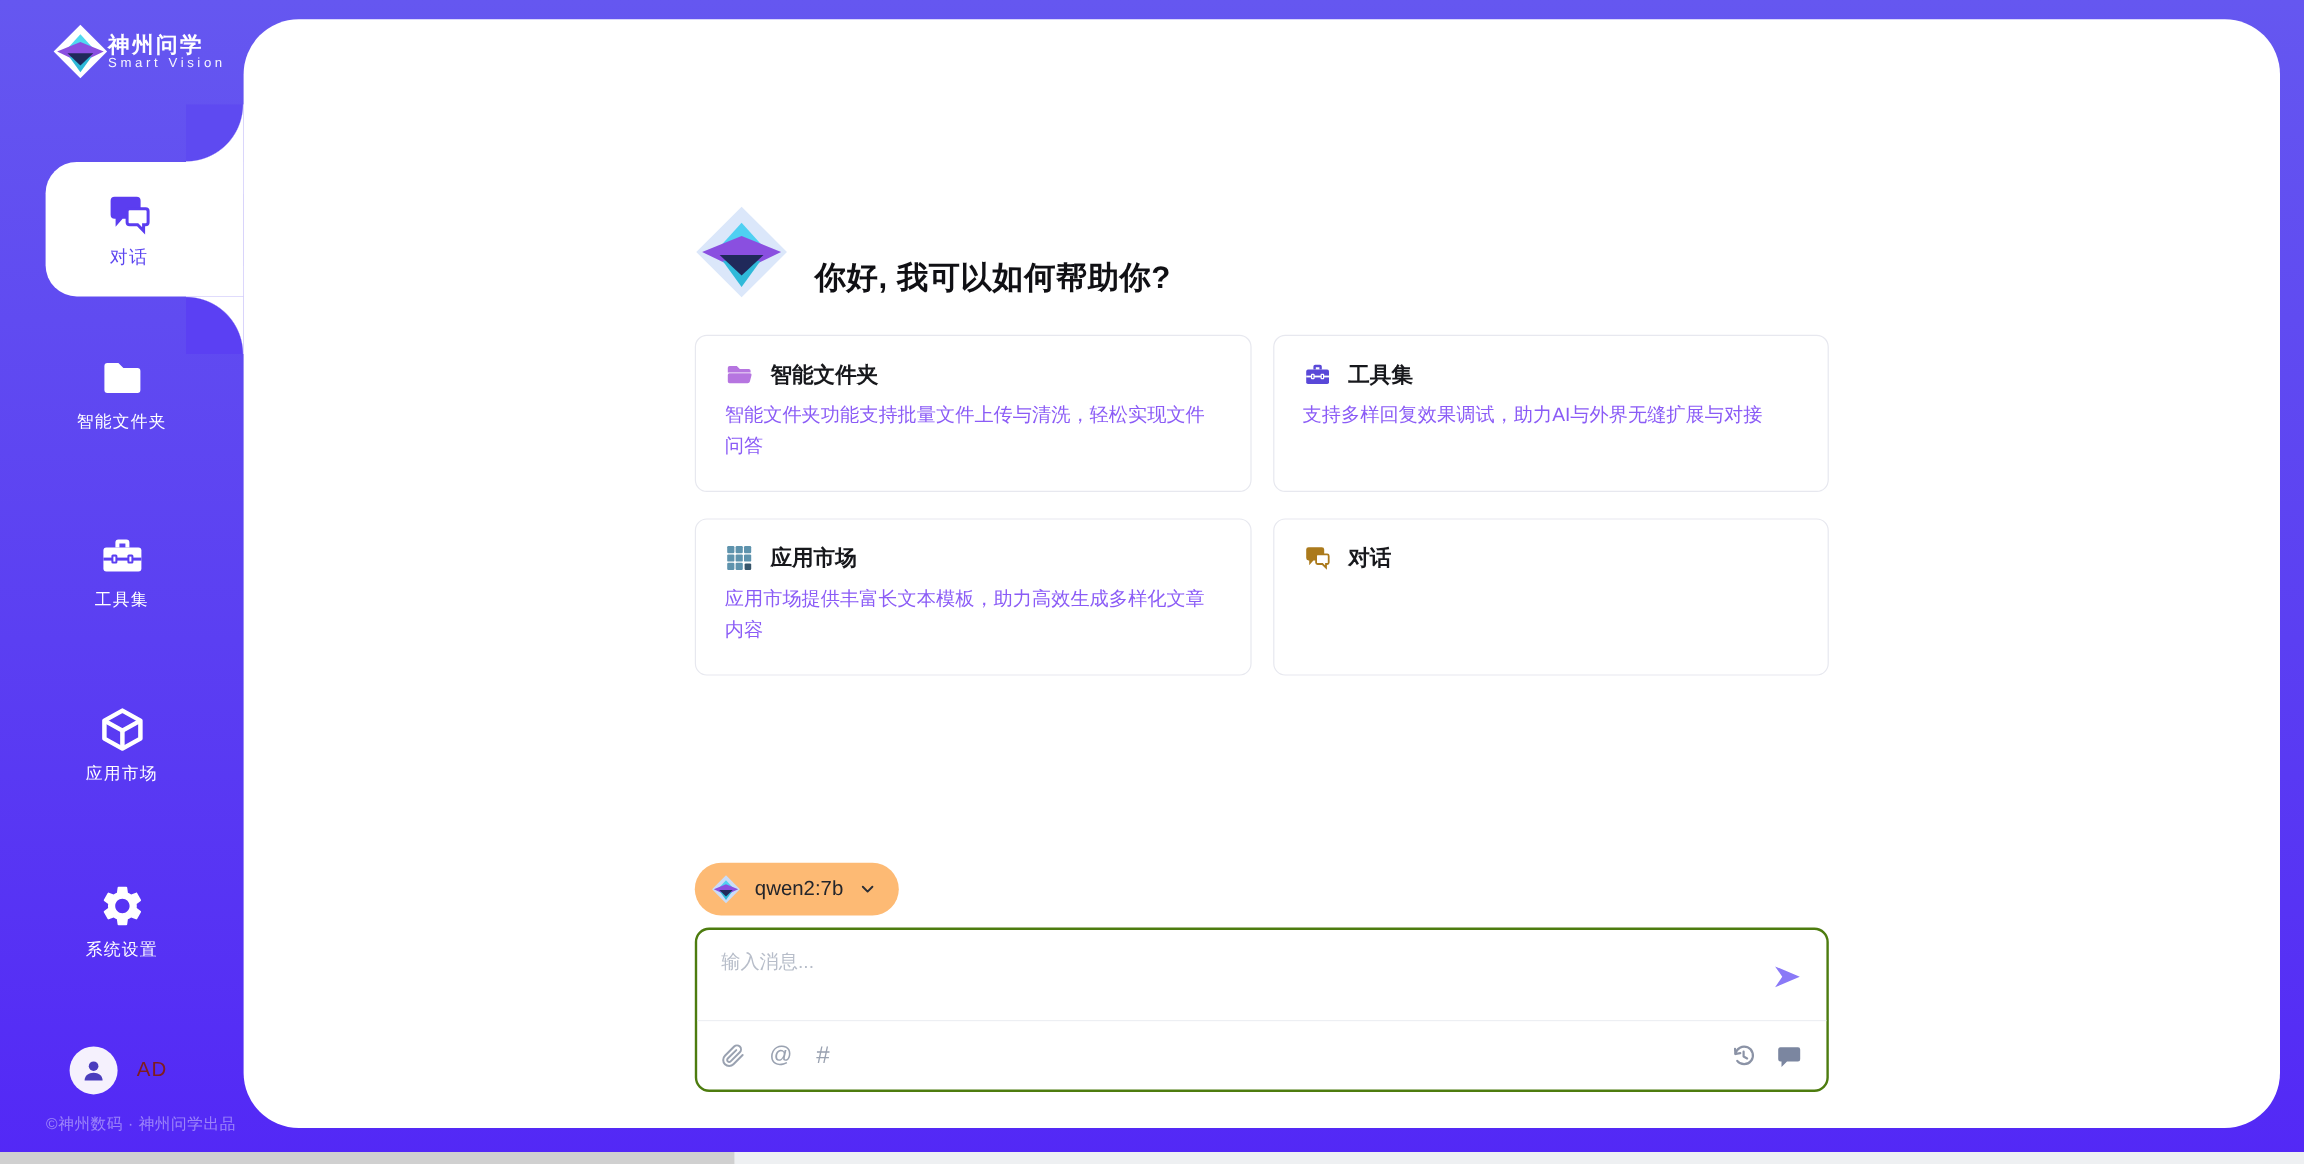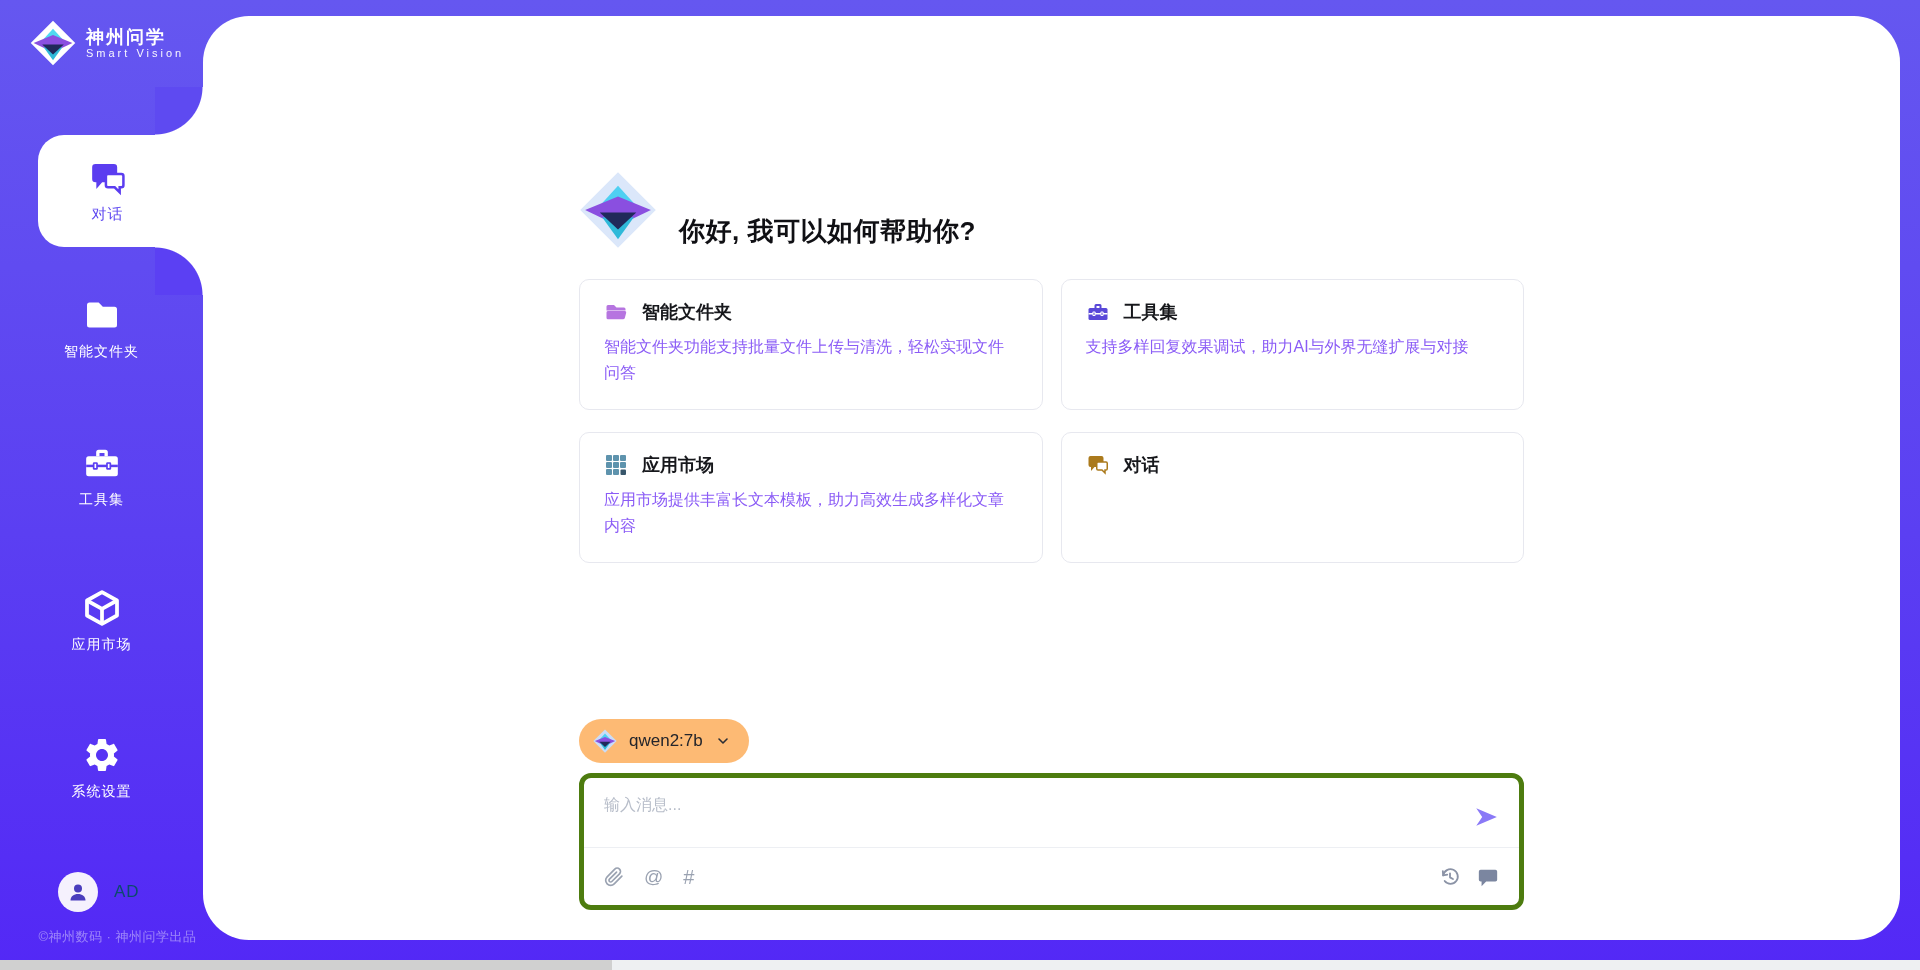--- a/index.html
+++ b/index.html
@@ -8,41 +8,41 @@
     font-family:"Liberation Sans","DejaVu Sans",sans-serif;
     background:linear-gradient(180deg,#6557f0 0%,#5b3ff2 55%,#5328f6 100%);
     position:relative;
   }
   
   .bottom-strip { position:absolute; left:0; bottom:0; width:100%; height:10px; background:#eef0f2; }
   .bottom-strip .seg-left { position:absolute; left:0; top:0; width:612px; height:100%; background:#d0d0d0; }
 
   
   .sidebar { position:absolute; left:0; top:0; width:203px; height:960px; }
-  .brand { position:absolute; left:30px; top:20px; display:flex; align-items:center; gap:10px; }
+  .brand { position:absolute; left:44px; top:20px; display:flex; align-items:center; }
   .brand .logo-svg { width:46px; height:46px; }
   .brand-name { color:#fff; font-size:18px; font-weight:700; letter-spacing:2px; line-height:1.15; }
   .brand-sub { color:#fff; font-size:11px; letter-spacing:3px; opacity:.95; }
 
   .nav-item { position:absolute; left:0; width:203px; text-align:center; color:#fff; cursor:pointer; }
   .nav-item .nav-icon { display:block; margin:0 auto; width:40px; height:40px; }
   .nav-item .nav-label { display:block; margin-top:8px; font-size:14px; letter-spacing:1px; }
 
   .active-tab { position:absolute; left:38px; top:135px; width:165px; height:112px;
     background:#fff; border-radius:26px 0 0 26px; display:flex; flex-direction:column;
     align-items:center; justify-content:center; padding-right:26px; cursor:pointer; }
   .active-tab .nav-icon { width:40px; height:40px; }
   .active-tab .nav-label { margin-top:6px; font-size:15px; color:#5b45f0; letter-spacing:1px; }
   .flare { position:absolute; width:48px; height:48px; left:155px; }
   .flare.top { top:87px;  background:radial-gradient(circle at top left,#5e4af1 47px,#fff 48px); }
   .flare.bottom { top:247px; background:radial-gradient(circle at bottom left,#5b40f3 47px,#fff 48px); }
 
   .user-row { position:absolute; left:58px; top:872px; display:flex; align-items:center; gap:16px; cursor:pointer; }
   .user-avatar { width:40px; height:40px; border-radius:50%; background:#f5f1fd; display:flex; align-items:center; justify-content:center; }
-  .user-name { color:#0c4a6e; font-size:17px; letter-spacing:1px; }
+  .user-name { color:#7f1d1d; font-size:17px; letter-spacing:1px; }
   .sidebar-footer { position:absolute; left:0; top:928px; width:203px; text-align:center;
     color:rgba(255,255,255,.42); font-size:13px; letter-spacing:.5px;padding-left:32px; }
 
   
   .main-panel { position:absolute; left:203px; top:16px; width:1697px; height:924px;
     background:#fff; border-radius:46px; }
   .content { width:945px; margin:0 auto; padding-top:155px; }
 
   .greeting { display:flex; align-items:flex-end; gap:22px; }
   .greeting .logo-svg { width:78px; height:78px; }
@@ -55,21 +55,21 @@
   .card-head .card-icon { width:24px; height:24px; }
   .card-title { font-size:18px; font-weight:800; color:#17181c; }
   .card-desc { margin-top:10px; font-size:16px; color:#8b5cf6; line-height:1.6; padding-right:6px; }
 
   .model-pill { margin-top:156px; display:inline-flex; align-items:center; gap:12px;
     height:44px; padding:0 18px 0 14px; background:#fdba74; border-radius:22px; cursor:pointer; }
   .model-pill .logo-svg { width:24px; height:24px; }
   .model-name { font-size:17px; color:#23252b; }
   .chevron-svg { width:16px; height:16px; }
 
-  .composer { margin-top:10px; width:945px; height:137px; border:5px solid #4d7c0f;
+  .composer { margin-top:10px; width:945px; height:137px; border:2px solid #4d7c0f;
     border-radius:12px; position:relative; background:#fff; }
   .composer textarea { width:840px; height:66px; border:none; outline:none; resize:none;
     font-family:inherit; font-size:16px; color:#2a2e38; padding:17px 0 0 20px; background:transparent; }
   .composer textarea::placeholder { color:#b7bdc9; }
   .send-btn { position:absolute; right:20px; top:26px; width:26px; height:26px; border:none;
     background:transparent; cursor:pointer; padding:0; }
   .composer-toolbar { position:absolute; left:0; right:0; bottom:0; height:58px;
     border-top:1px solid #edeff3; display:flex; align-items:center; padding:0 20px; }
   .tool-left { display:flex; align-items:center; gap:20px; }
   .tool-right { margin-left:auto; display:flex; align-items:center; gap:16px; }

